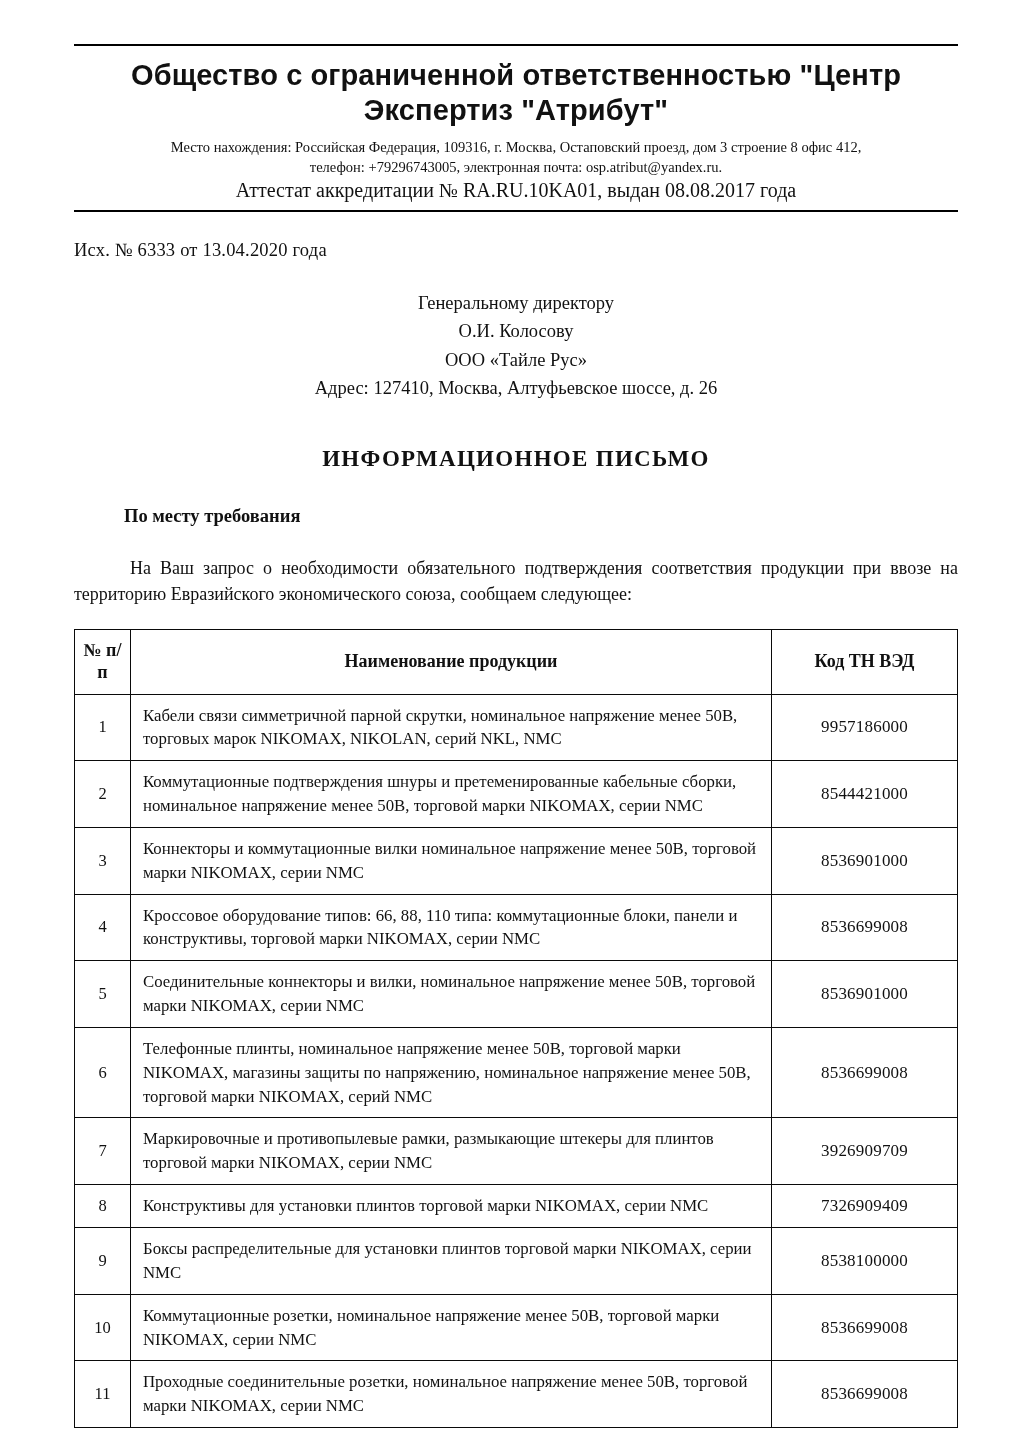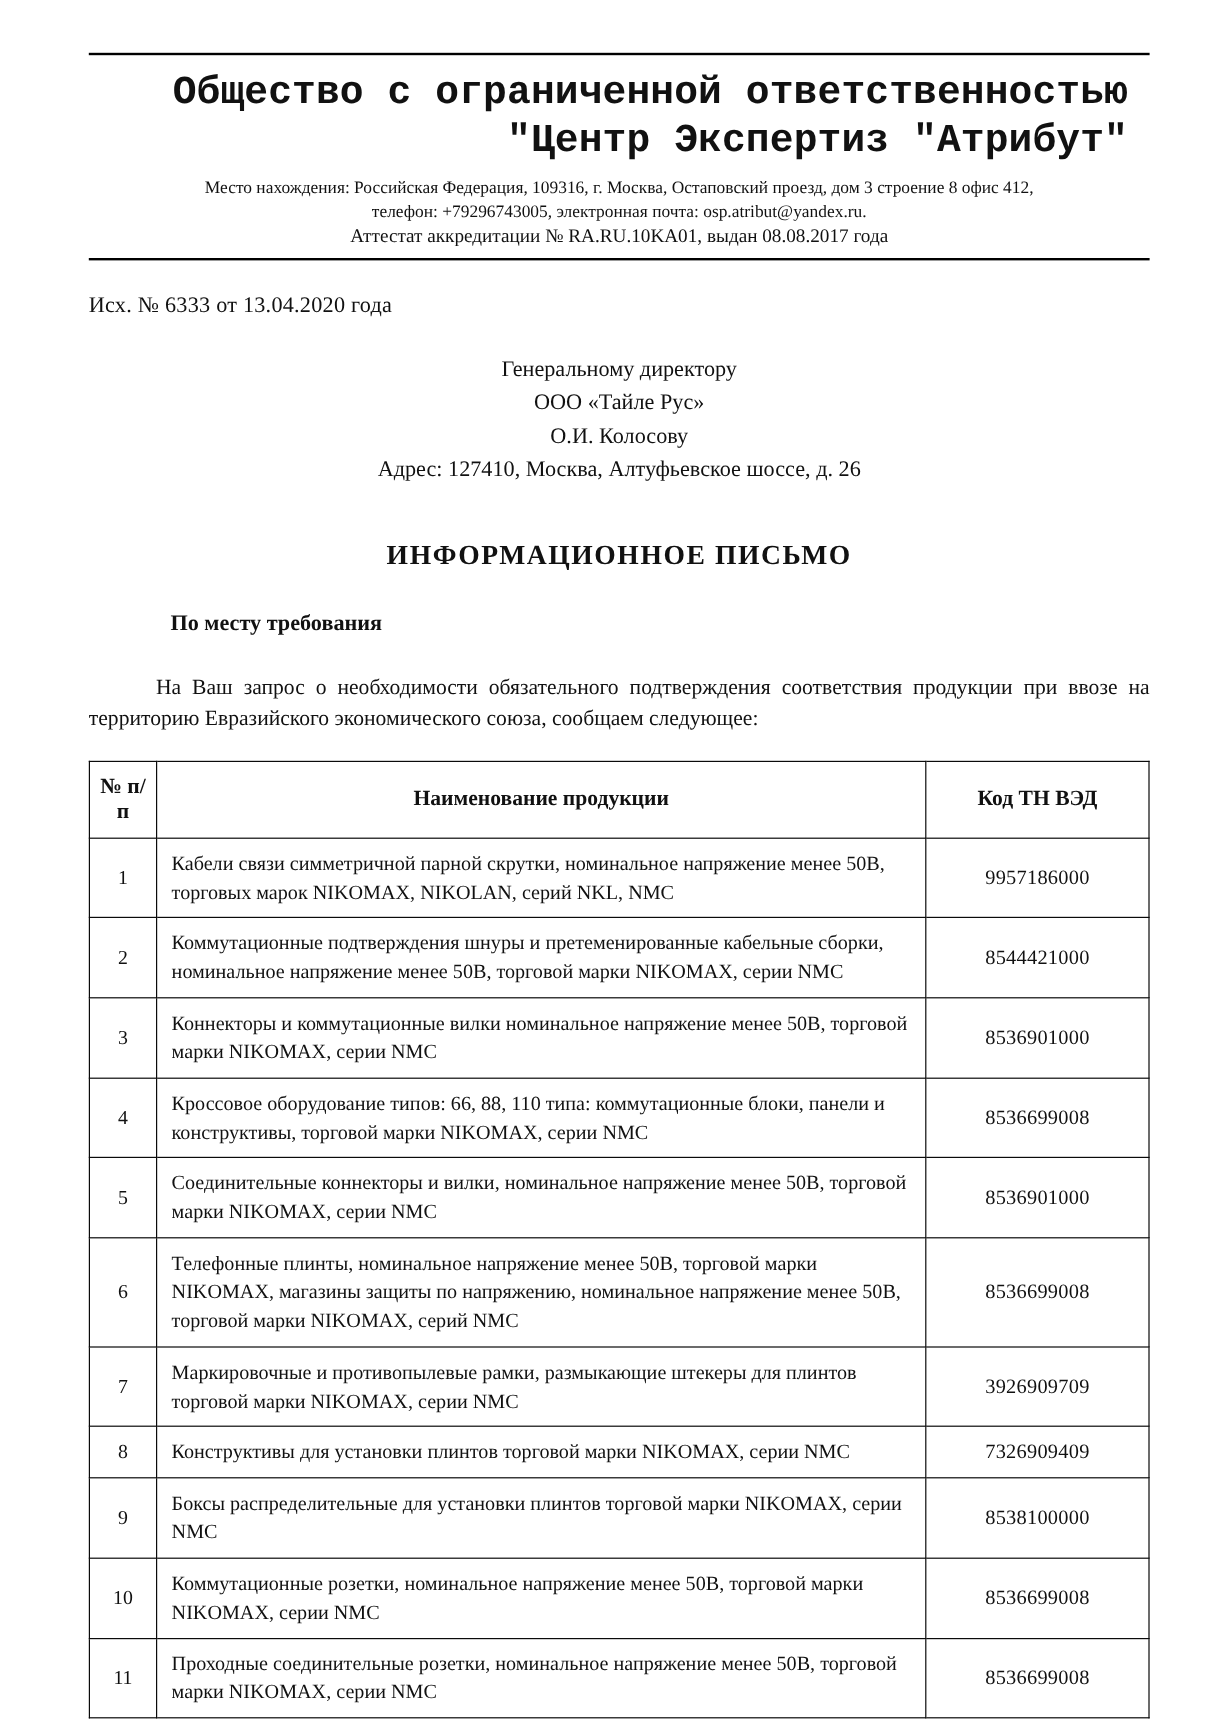--- a/index.html
+++ b/index.html
@@ -23,35 +23,34 @@
   }
 
   
   .letterhead {
     border-top: 2.5px solid #000;
     border-bottom: 2.5px solid #000;
     padding: 12px 0 6px 0;
     text-align: center;
   }
   .org-name {
-    font-family: Liberation Mono, monospace;
-    font-weight: bold;
-    font-size: 33px;
+    font-family: Liberation Sans, sans-serif;
+    font-weight: bold;
+    font-size: 29px;
     line-height: 1.22;
     letter-spacing: 0.1px;
     margin: 0 18px 8px 18px;
-    text-align: right;
   }
   .org-line {
     font-size: 14.5px;
     line-height: 1.38;
     margin: 0 6px;
   }
   .org-line.small {
-    font-size: 16px;
+    font-size: 20px;
   }
 
   
   .ref-line {
     margin-top: 28px;
     font-size: 18.5px;
     letter-spacing: 0.2px;
   }
   .addressee {
     margin-top: 28px;
@@ -64,21 +63,21 @@
   
   .doc-title {
     margin-top: 44px;
     text-align: center;
     font-weight: bold;
     font-size: 23px;
     letter-spacing: 1.3px;
   }
   .subtitle {
     margin-top: 34px;
-    margin-left: 68px;
+    margin-left: 50px;
     font-weight: bold;
     font-size: 18.5px;
   }
   .intro {
     margin-top: 28px;
     font-size: 18px;
     line-height: 1.46;
     text-align: justify;
     text-indent: 56px;
   }
@@ -131,22 +130,22 @@
     <div class="org-name">Общество с ограниченной ответственностью "Центр Экспертиз "Атрибут"</div>
     <div class="org-line">Место нахождения: Российская Федерация, 109316, г. Москва, Остаповский проезд, дом 3 строение 8 офис 412,</div>
     <div class="org-line">телефон: +79296743005, электронная почта: osp.atribut@yandex.ru.</div>
     <div class="org-line small">Аттестат аккредитации № RA.RU.10KA01, выдан 08.08.2017 года</div>
   </div>
 
   <div class="ref-line">Исх. № 6333  от 13.04.2020 года</div>
 
   <div class="addressee">
     <div>Генеральному директору</div>
+    <div>О.И. Колосову</div>
     <div>ООО «Тайле Рус»</div>
-    <div>О.И. Колосову</div>
     <div>Адрес: 127410, Москва, Алтуфьевское шоссе, д. 26</div>
   </div>
 
   <div class="doc-title">ИНФОРМАЦИОННОЕ ПИСЬМО</div>
 
   <div class="subtitle">По месту требования</div>
 
   <p class="intro">На Ваш запрос о необходимости обязательного подтверждения соответствия продукции при ввозе на территорию Евразийского экономического союза, сообщаем следующее:</p>
 
   <table class="products">

